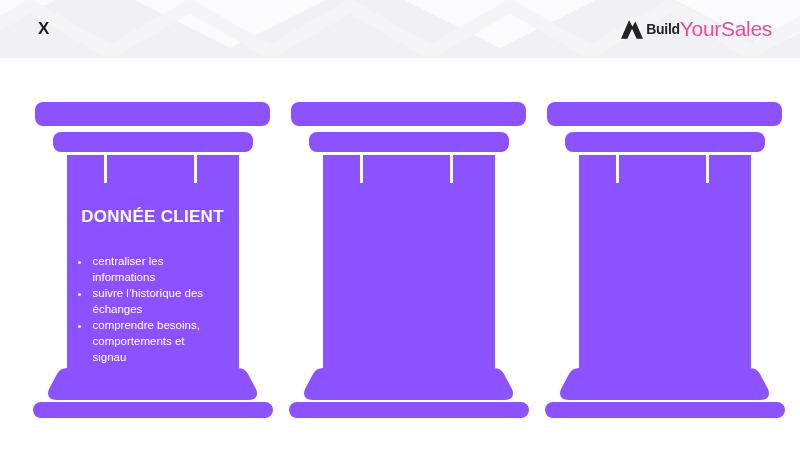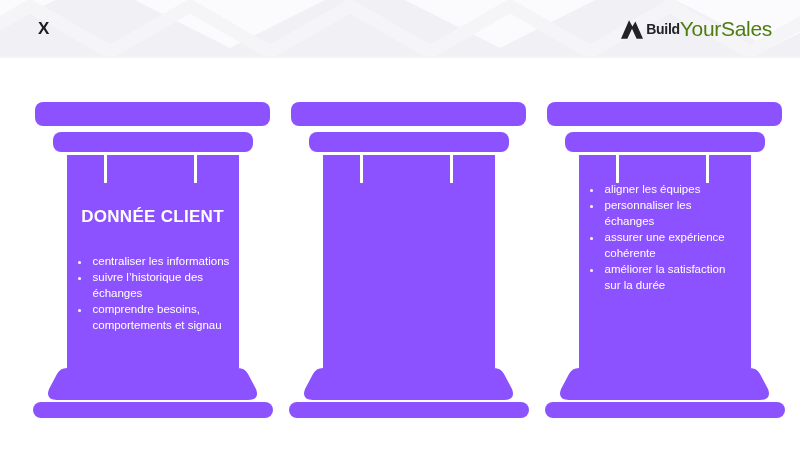--- a/index.html
+++ b/index.html
@@ -32,21 +32,21 @@
     font-size:17.5px; font-weight:bold; color:var(--ink);
     letter-spacing:.2px; white-space:nowrap;
   }
   .logo {
     margin-left:auto;
     display:flex; align-items:center;
     color:#232326;
   }
   .logo svg { width:22px; height:19px; margin-right:3px; }
   .logo-bold { font-size:14px; font-weight:bold; letter-spacing:-.3px; }
-  .logo-light { font-size:21px; font-weight:normal; color:#4d7c0f; letter-spacing:-.3px; }
+  .logo-light { font-size:21px; font-weight:normal; color:#ec4899; letter-spacing:-.3px; }
   
   .pillars-row {
     margin-top:44px;
     display:flex;
     gap:21px;
     padding:0 30px 0 35px;
   }
   .pillar {
     width:235px; flex:0 0 235px;
     display:flex; flex-direction:column; align-items:center;
@@ -68,21 +68,21 @@
   .flute { position:absolute; top:0; width:3px; height:28px; background:#ffffff; }
   .flute.left  { left:37px; }
   .flute.right { left:127px; }
   .pillar-title {
     margin-top:52px;
     text-align:center;
     font-size:17px; font-weight:bold; letter-spacing:.3px;
   }
   .pillar-bullets {
     margin-top:26px;
-    padding:0 8px 0 24px;
+    padding:0 24px 0 24px;
     list-style:disc outside;
     font-size:11.5px; line-height:16px;
   }
   .pillar-bullets li { padding-left:2px; }
   .base-trap { display:block; margin-top:0; }
   .base-trap path { fill:var(--accent); }
   .plinth {
     width:240px; height:16px; margin-top:2px;
     background:var(--accent); border-radius:8px;
   }
@@ -141,25 +141,19 @@
     </svg>
     <div class="plinth"></div>
   </div>
 
   <div class="pillar">
     <div class="cap-top"></div>
     <div class="cap-second"></div>
     <div class="column-body">
       <span class="flute left"></span>
       <span class="flute right"></span>
-      <ul class="pillar-bullets">
-          <li>aligner les équipes</li>
-          <li>personnaliser les échanges</li>
-          <li>assurer une expérience cohérente</li>
-          <li>améliorer la satisfaction sur la durée</li>
-        </ul>
     </div>
     <svg class="base-trap" width="211" height="32" viewBox="0 0 211 32" aria-hidden="true">
       <path d="M20 0 H191 Q198 0 201 6 L209 21 Q213 32 201 32 H10 Q-2 32 2 21 L10 6 Q13 0 20 0 Z"></path>
     </svg>
     <div class="plinth"></div>
   </div>
 </div>
 
 </body></html>

